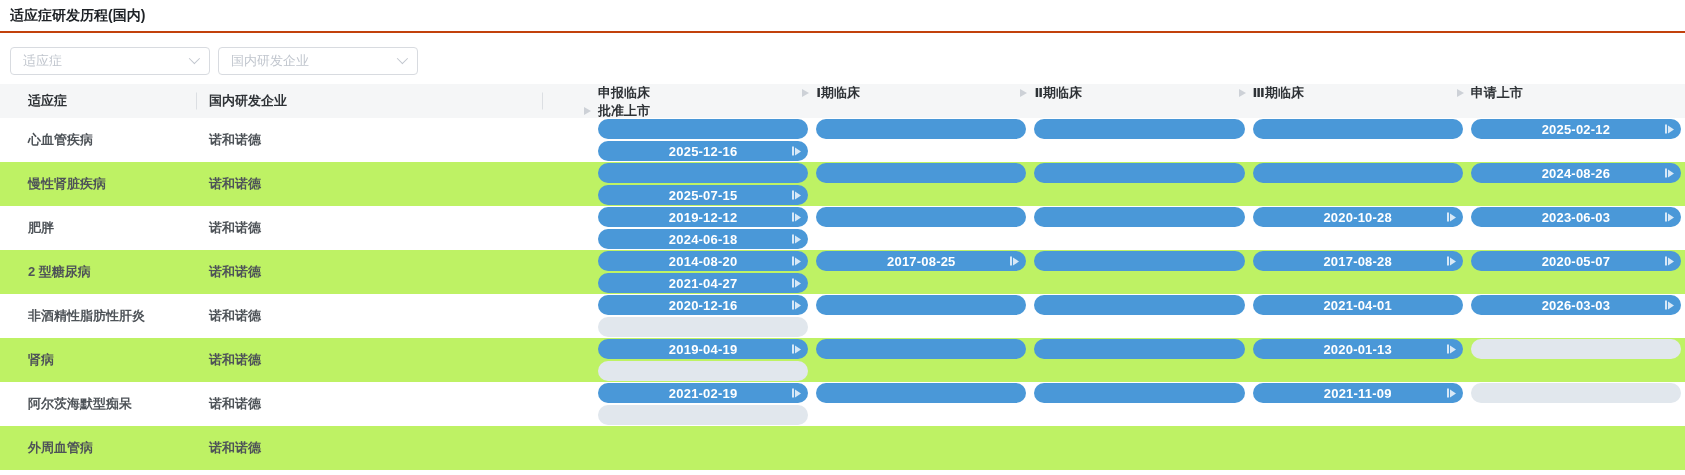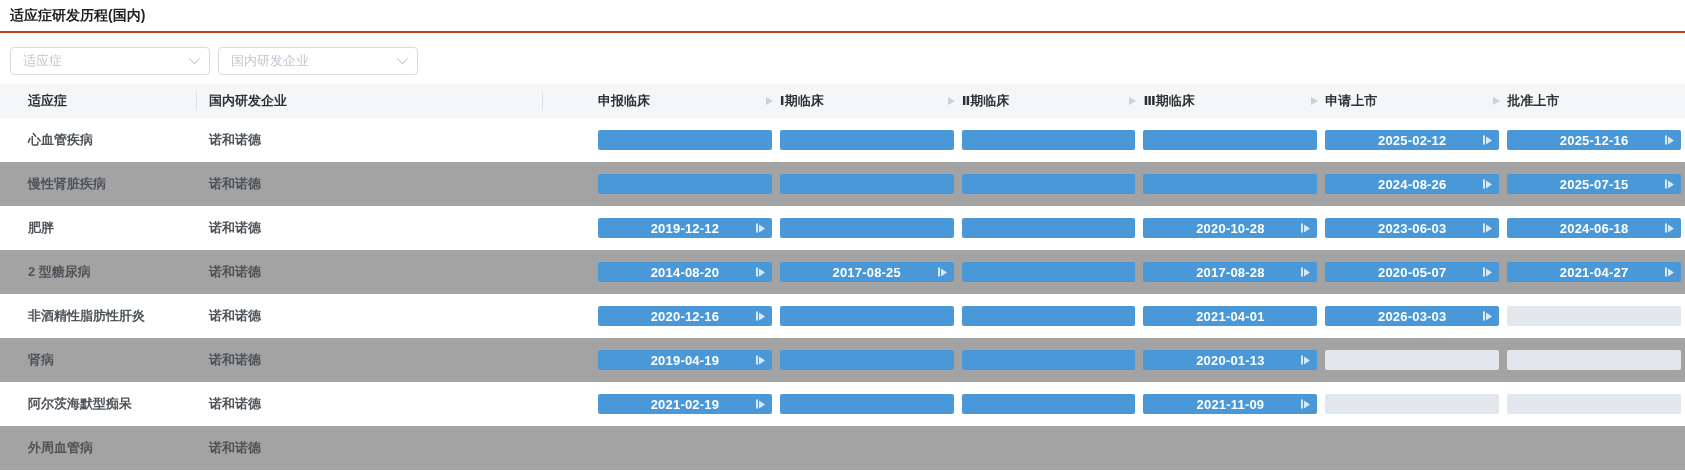--- a/index.html
+++ b/index.html
@@ -17,32 +17,32 @@
              transform:rotate(45deg) translateY(-2px); margin-top:-3px; }
 
   .table { margin-top:9px; }
   .thead { height:34px; background:#f5f6f7; display:flex; align-items:center; }
   .thead .hcell { font-weight:700; color:#2e3236; }
 
   .col-ind  { width:197px; padding-left:28px; position:relative; height:100%; display:flex; align-items:center; }
   .col-comp { width:346px; padding-left:12px; position:relative; height:100%; display:flex; align-items:center; }
   .hdr-div { position:absolute; right:0; top:50%; transform:translateY(-50%); width:1px; height:17px; background:#dcdfe3; }
 
-  .phase-area { flex:1; display:grid; grid-template-columns:repeat(6,1fr); column-gap:8px;
+  .phase-area { flex:1; display:grid; grid-template-columns:repeat(5,1fr); column-gap:8px;
                 padding-left:55px; padding-right:4px; align-items:center; height:100%; }
   .th-cell { position:relative; display:flex; align-items:center; height:100%; }
   .phase-label { font-weight:700; color:#2e3236; white-space:nowrap; }
   .phase-arrow { position:absolute; left:-14px; top:50%; transform:translateY(-50%); width:0; height:0;
                  border-top:4px solid transparent; border-bottom:4px solid transparent; border-left:7px solid #cdd1d7; }
 
   .trow { height:44px; display:flex; align-items:center;font-weight:bold; }
-  .trow.alt { background:#a3a3a3; }
+  .trow.alt { background:#bef264; }
 
   .stage-cell { height:100%; display:flex; align-items:center; }
-  .bar { width:100%; height:20px; border-radius:2px; position:relative;
+  .bar { width:100%; height:20px; border-radius:10px; position:relative;
          display:flex; align-items:center; justify-content:center; }
   .bar-filled { background:var(--bar-blue,#4a98d8); cursor:pointer; }
   .bar-empty  { background:var(--bar-empty,#e1e7ed); }
   .bar-label { color:#fff; font-size:13px; letter-spacing:.2px; }
   .step-icon { position:absolute; right:7px; top:50%; transform:translateY(-50%); display:flex; align-items:center; }
   .si-bar { width:2px; height:9px; background:rgba(255,255,255,.78); margin-right:1px; }
   .si-tri { width:0; height:0; border-top:4.5px solid transparent; border-bottom:4.5px solid transparent;
             border-left:6px solid rgba(255,255,255,.78); }
 </style>
 </head>

